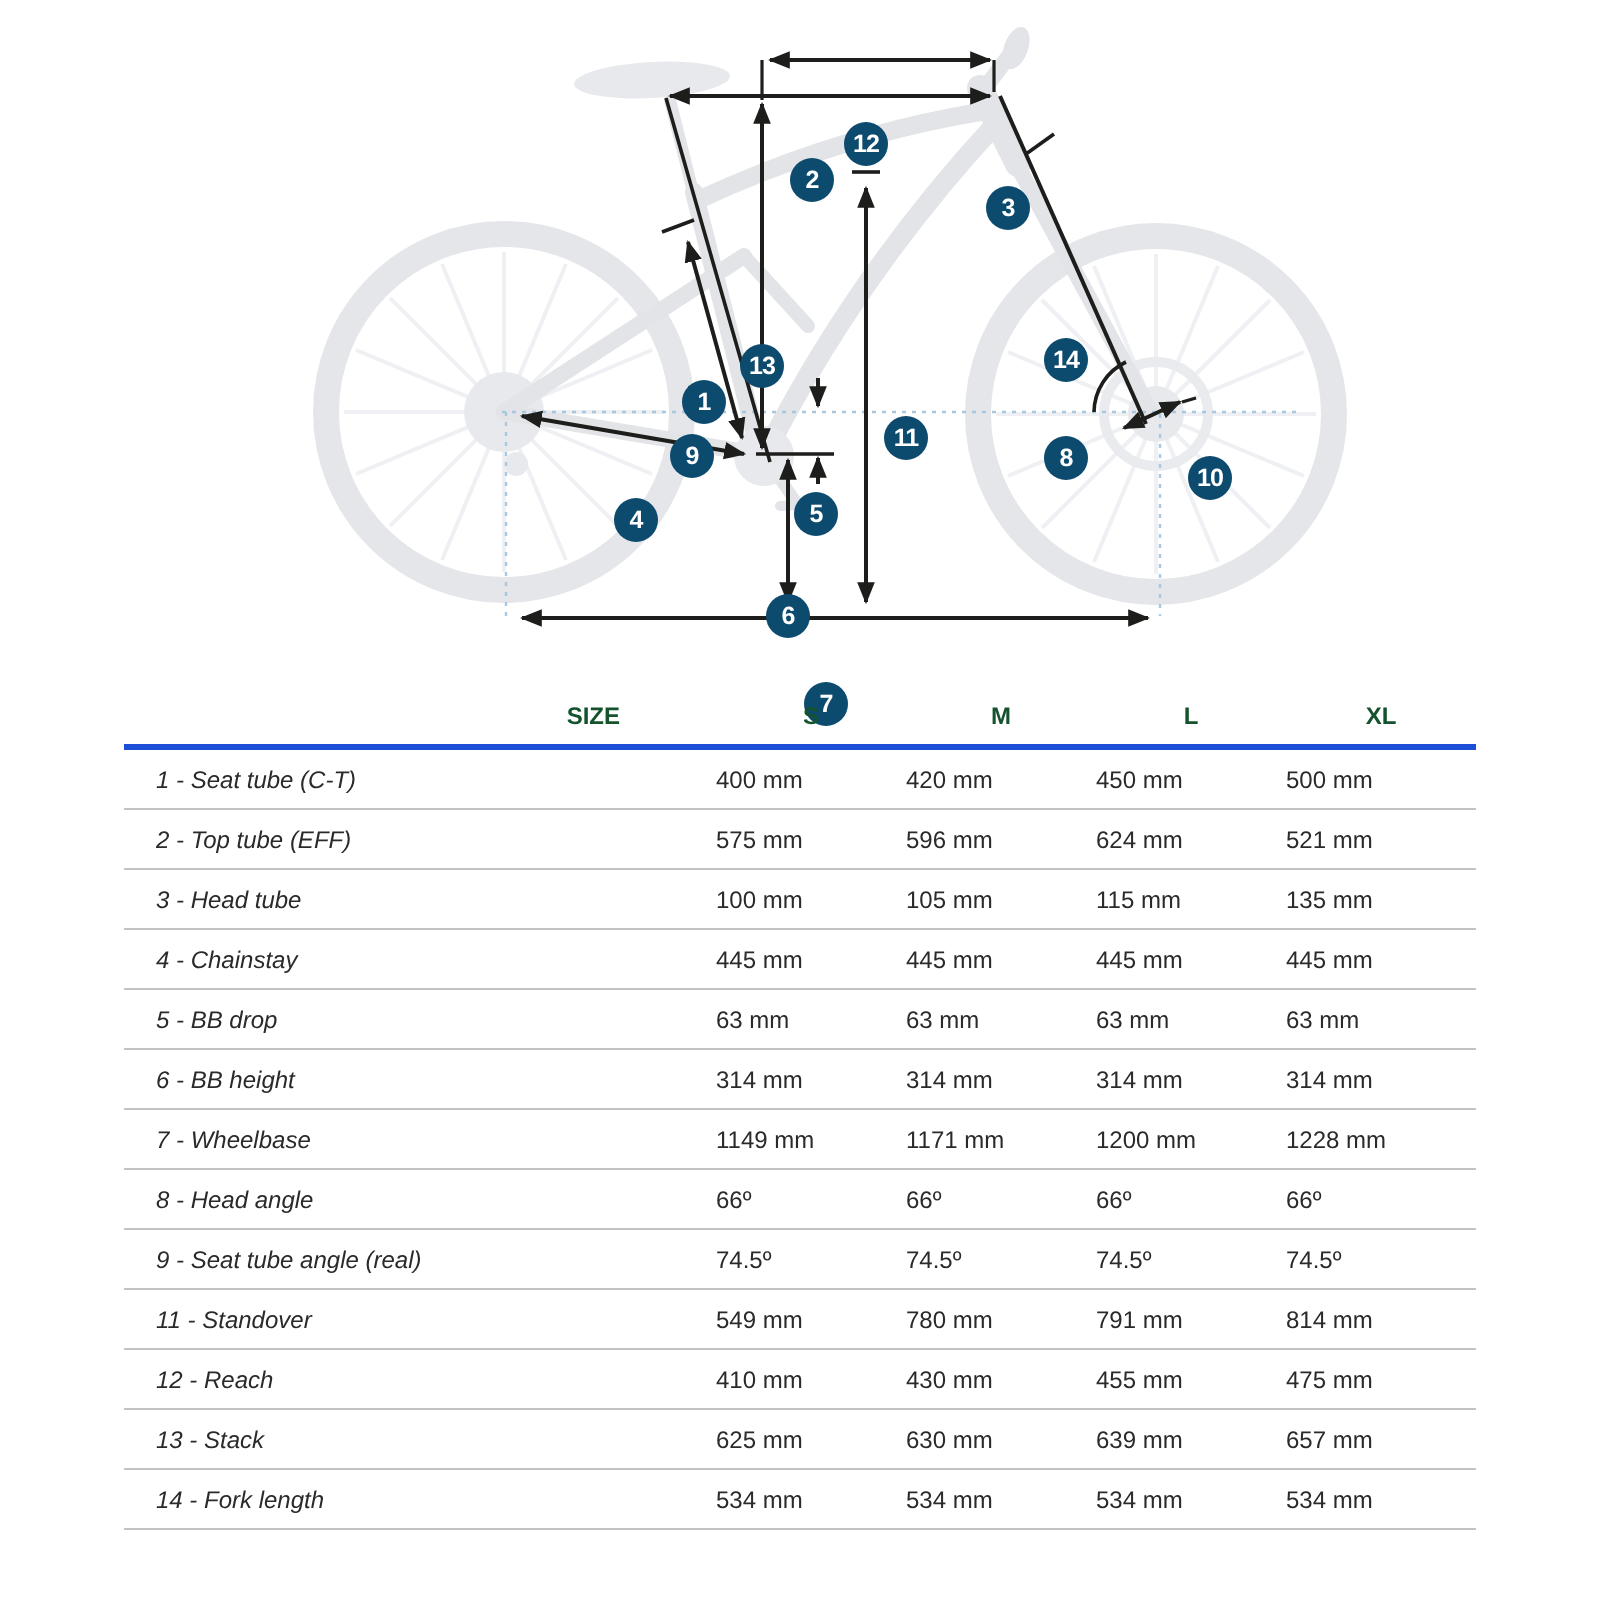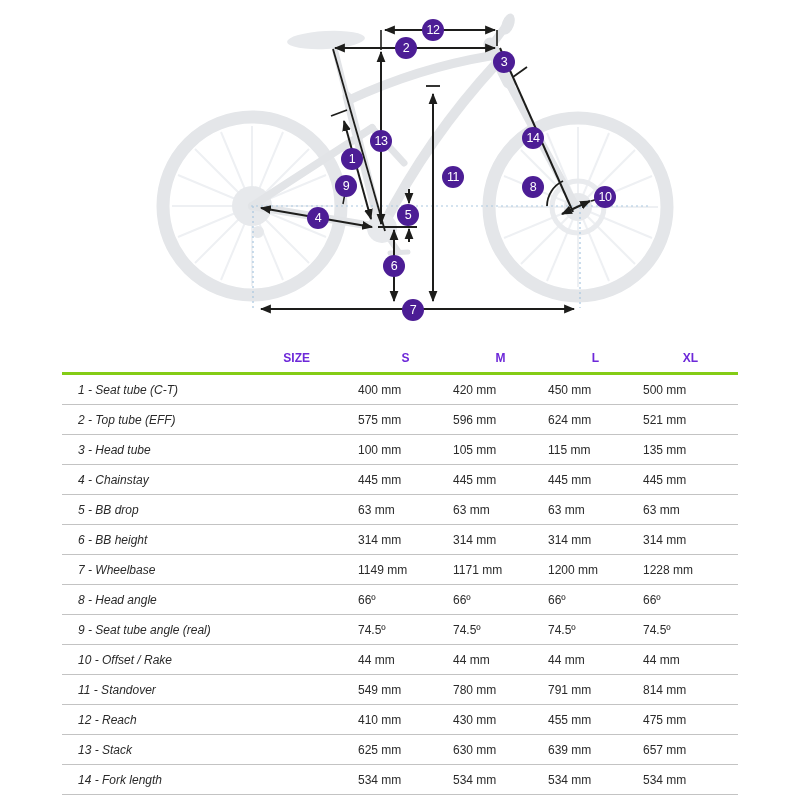--- a/index.html
+++ b/index.html
@@ -4,31 +4,31 @@
 <style>
   html,body{margin:0;padding:0;}
   body{
     width:800px;height:800px;background:#ffffff;position:relative;overflow:hidden;
     font-family:"Liberation Sans","DejaVu Sans",sans-serif;color:#222;
   }
   #diagram{position:absolute;left:0;top:0;width:800px;height:345px;}
   #diagram svg{position:absolute;left:0;top:0;}
   .callout{
     position:absolute;width:22px;height:22px;border-radius:50%;
-    background:#4c1d95;color:#fff;font-size:12.5px;font-weight:normal;
+    background:#0c4a6e;color:#fff;font-size:12.5px;font-weight:bold;
     display:flex;align-items:center;justify-content:center;
-    transform:translate(-50%,-50%);line-height:1;letter-spacing:-0.5px;
+    transform:translate(-50%,-50%);line-height:1;letter-spacing:-0.5px;margin-top:42px;
   }
   #geo-table{
     position:absolute;left:62px;top:344px;width:676px;
     border-collapse:collapse;table-layout:fixed;
   }
   #geo-table th{
-    font-size:12px;font-weight:bold;color:#6d28d9;height:28px;
-    border-bottom:3px solid #84cc16;padding:0;vertical-align:middle;
+    font-size:12px;font-weight:bold;color:#14532d;height:28px;
+    border-bottom:3px solid #1d4ed8;padding:0;vertical-align:middle;
   }
   #geo-table th.size-h{text-align:right;padding-right:48px;}
   #geo-table th.col-h{text-align:center;}
   #geo-table td{
     font-size:12px;color:#2a2a2a;height:29px;padding:0;
     border-bottom:1px solid #c3c3c3;vertical-align:middle;
   }
   #geo-table td.lbl{text-align:left;padding-left:16px;font-style:italic;}
   #geo-table td.val{text-align:left;}
   #geo-table col.c-label{width:296px;}
@@ -213,27 +213,20 @@
         <td class="val">66º</td>
       </tr>
       <tr>
         <td class="lbl">9 - Seat tube angle (real)</td>
         <td class="val">74.5º</td>
         <td class="val">74.5º</td>
         <td class="val">74.5º</td>
         <td class="val">74.5º</td>
       </tr>
       <tr>
-        <td class="lbl">10 - Offset / Rake</td>
-        <td class="val">44 mm</td>
-        <td class="val">44 mm</td>
-        <td class="val">44 mm</td>
-        <td class="val">44 mm</td>
-      </tr>
-      <tr>
         <td class="lbl">11 - Standover</td>
         <td class="val">549 mm</td>
         <td class="val">780 mm</td>
         <td class="val">791 mm</td>
         <td class="val">814 mm</td>
       </tr>
       <tr>
         <td class="lbl">12 - Reach</td>
         <td class="val">410 mm</td>
         <td class="val">430 mm</td>

